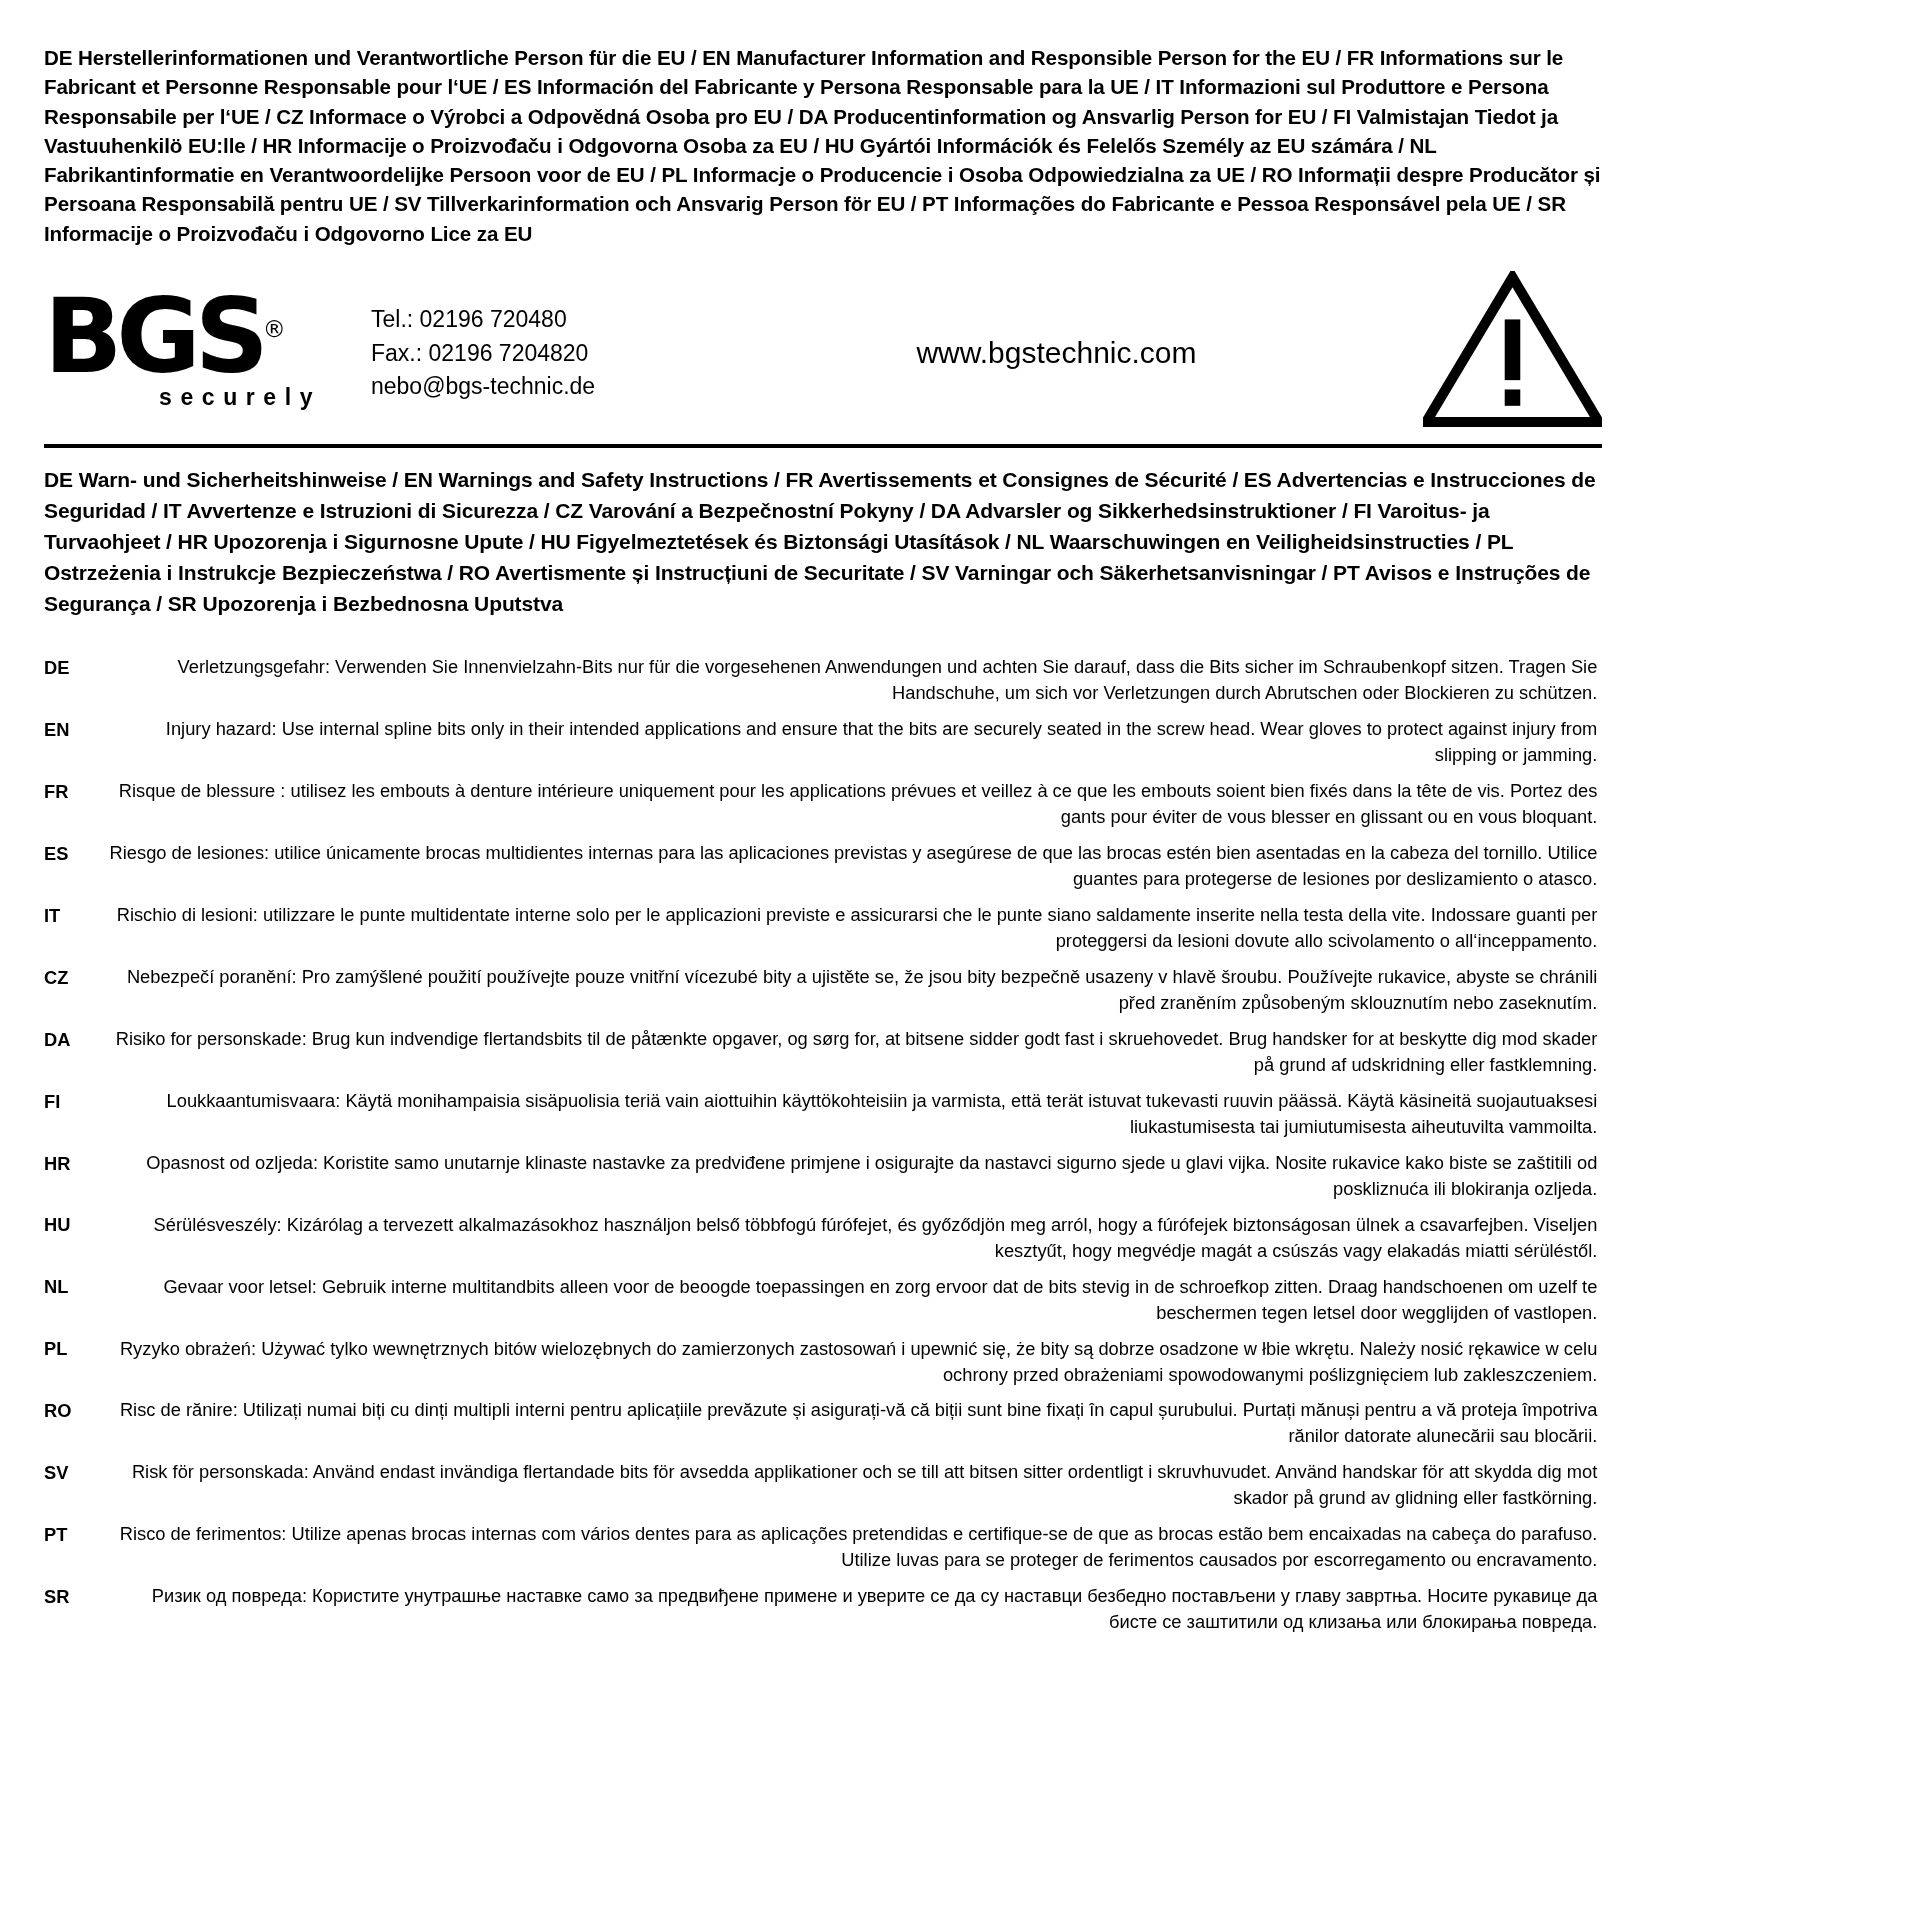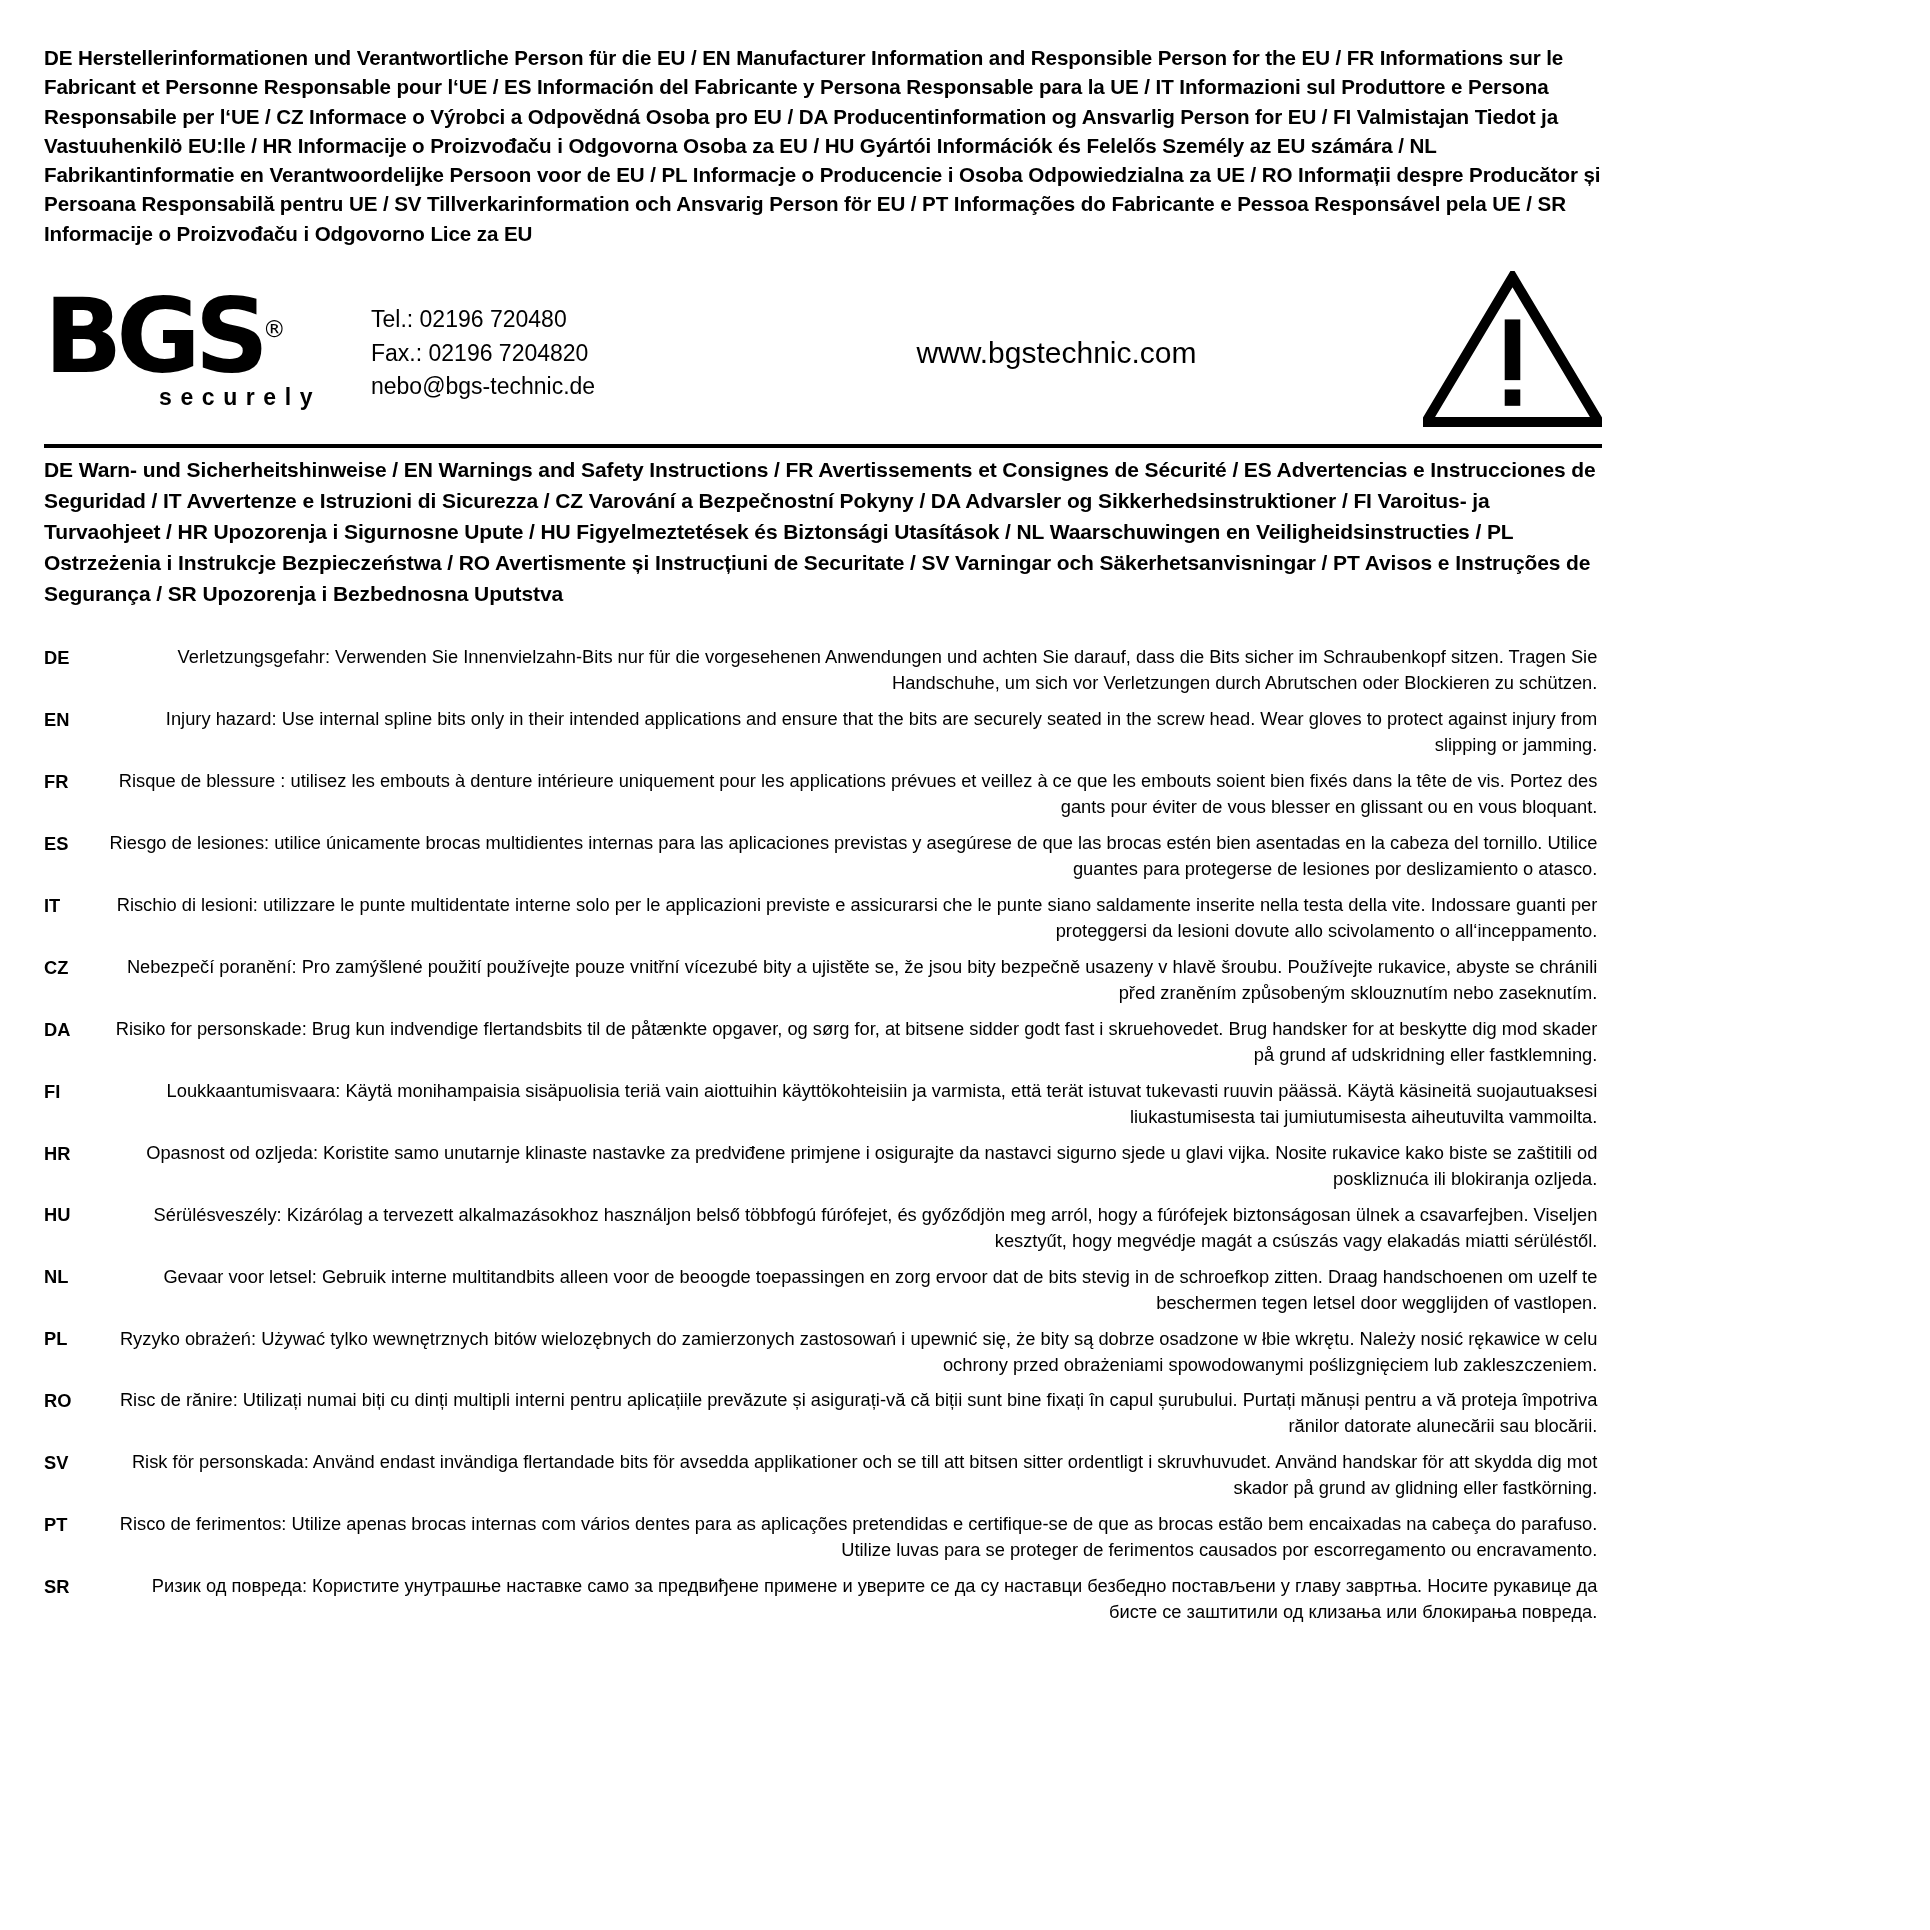--- a/index.html
+++ b/index.html
@@ -94,21 +94,21 @@
     display: flex;
     justify-content: flex-end;
     align-items: center;
   }
 
   
   .warn-heading {
     font-size: 21px;
     font-weight: bold;
     line-height: 1.48;
-    margin-top: 6px;
+    margin-top: 16px;
     letter-spacing: -0.1px;
   }
 
   
   .instructions {
     margin-top: 35px;
   }
   .row {
     display: flex;
     align-items: flex-start;

